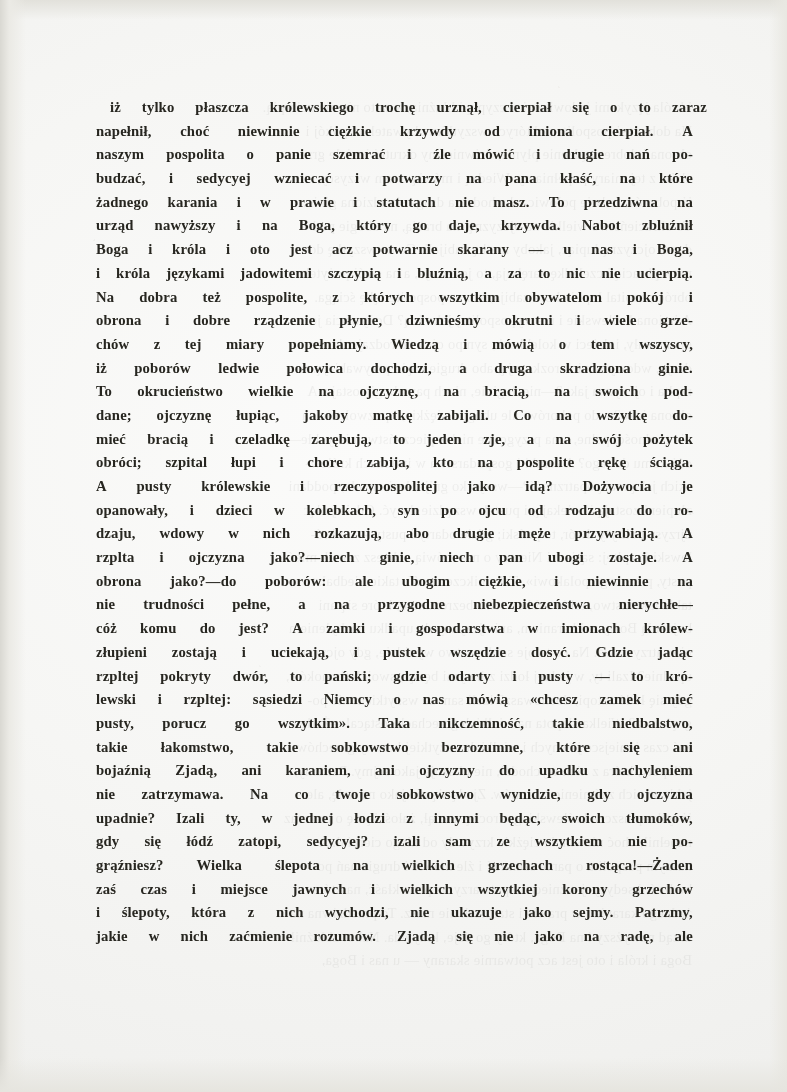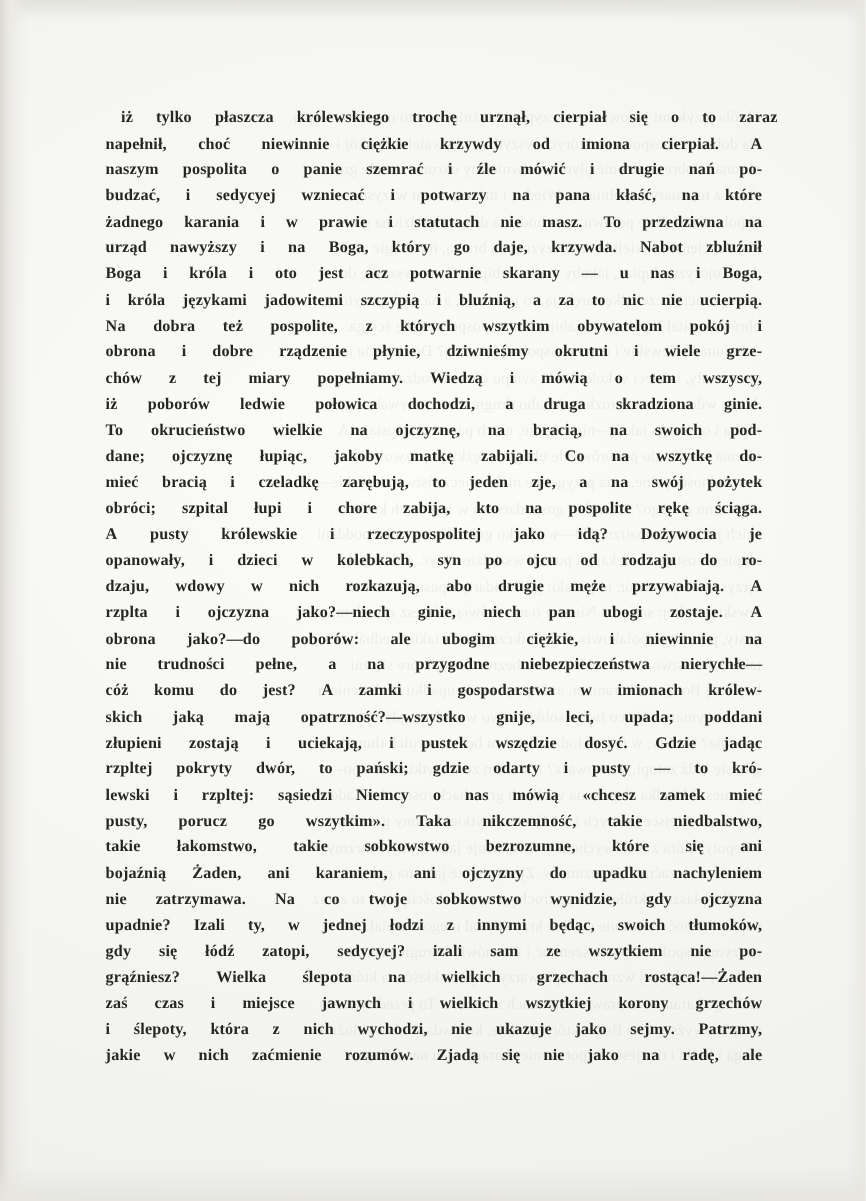--- a/index.html
+++ b/index.html
@@ -504,32 +504,20 @@
           <span class="word">zamki</span>
           <span class="word">i</span>
           <span class="word">gospodarstwa</span>
           <span class="word">w</span>
           <span class="word">imionach</span>
           <span class="word">królew-</span>
         </div>
       </div>
       <div class="ln">
         <div class="ln-inner">
-          <span class="word">skich</span>
-          <span class="word">jaką</span>
-          <span class="word">mają</span>
-          <span class="word">opatrzność?—wszystko</span>
-          <span class="word">gnije,</span>
-          <span class="word">leci,</span>
-          <span class="word">upada;</span>
-          <span class="word">poddani</span>
-        </div>
-      </div>
-      <div class="ln">
-        <div class="ln-inner">
           <span class="word">złupieni</span>
           <span class="word">zostają</span>
           <span class="word">i</span>
           <span class="word">uciekają,</span>
           <span class="word">i</span>
           <span class="word">pustek</span>
           <span class="word">wszędzie</span>
           <span class="word">dosyć.</span>
           <span class="word">Gdzie</span>
           <span class="word">jadąc</span>
@@ -586,21 +574,21 @@
           <span class="word">sobkowstwo</span>
           <span class="word">bezrozumne,</span>
           <span class="word">które</span>
           <span class="word">się</span>
           <span class="word">ani</span>
         </div>
       </div>
       <div class="ln">
         <div class="ln-inner">
           <span class="word">bojaźnią</span>
-          <span class="word">Żaden,</span>
+          <span class="word">Zjadą,</span>
           <span class="word">ani</span>
           <span class="word">karaniem,</span>
           <span class="word">ani</span>
           <span class="word">ojczyzny</span>
           <span class="word">do</span>
           <span class="word">upadku</span>
           <span class="word">nachyleniem</span>
         </div>
       </div>
       <div class="ln">

